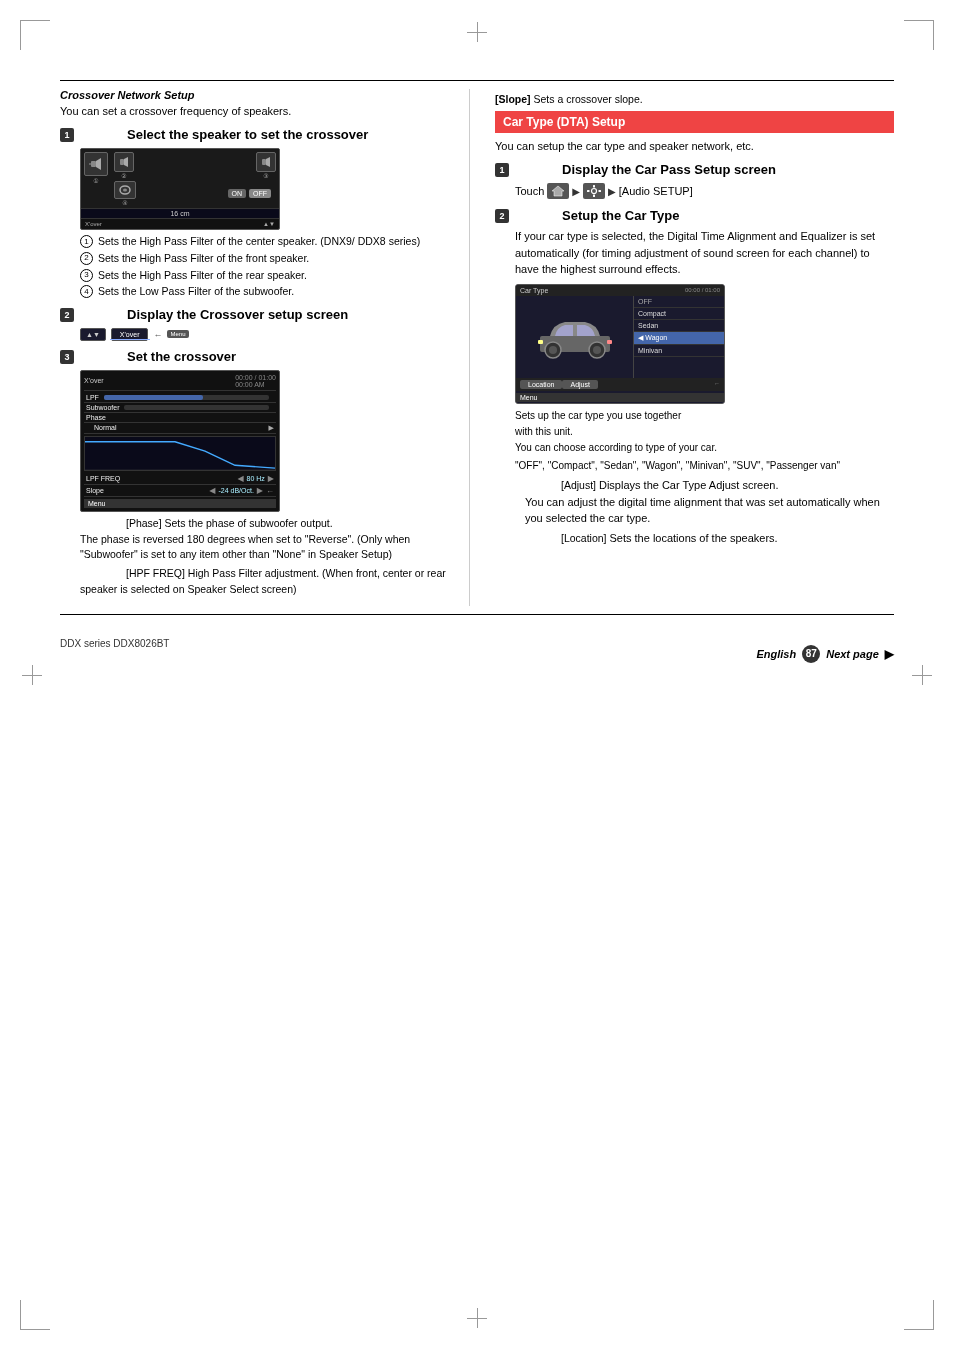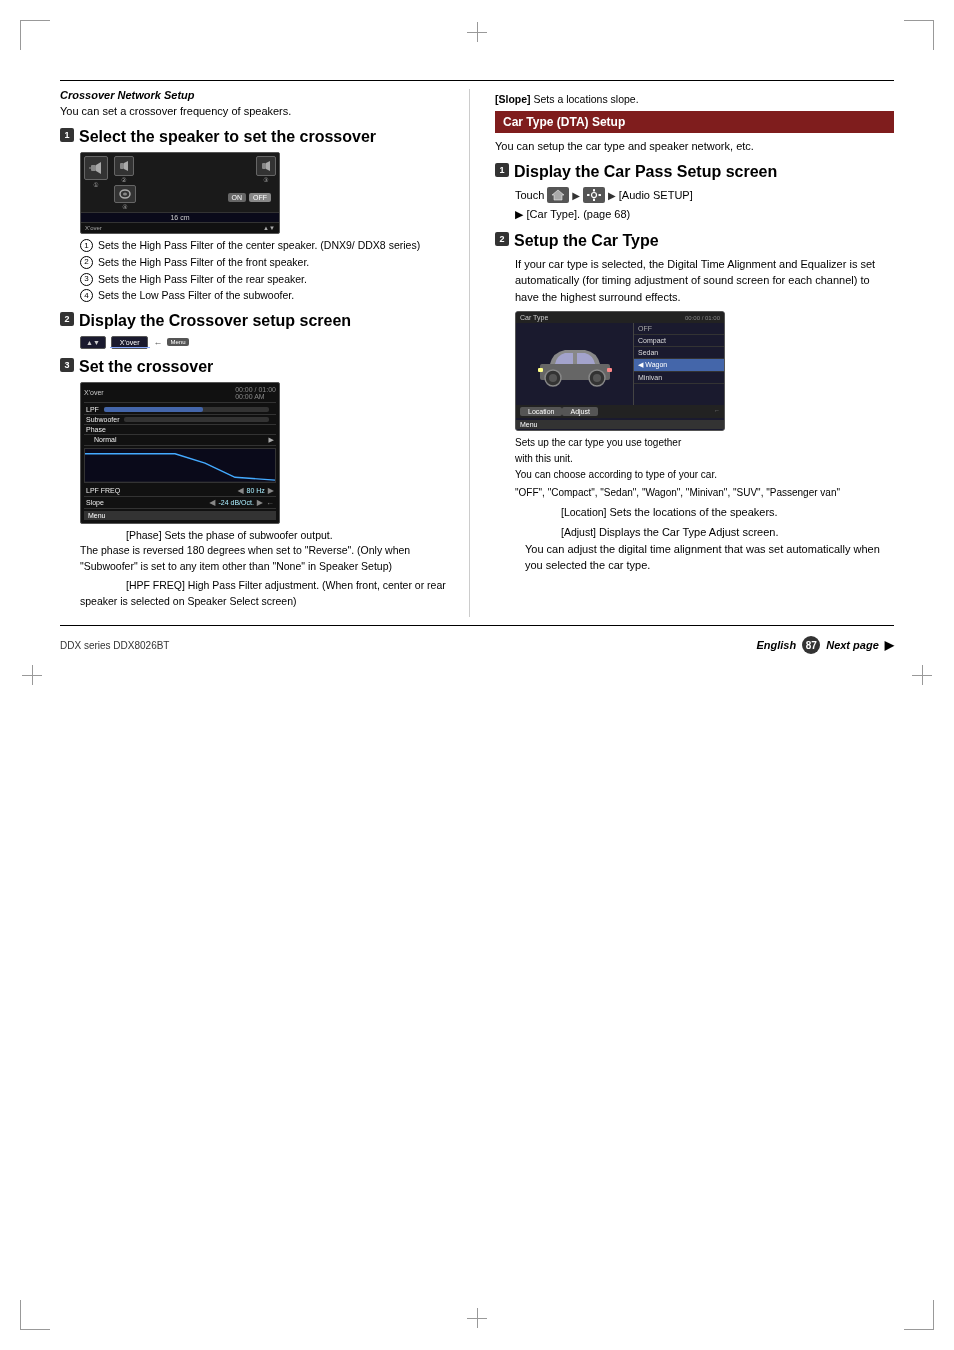--- a/index.html
+++ b/index.html
@@ -114,22 +114,23 @@
       font-size: 9px;
       font-weight: bold;
       border-radius: 2px;
       margin-right: 5px;
       flex-shrink: 0;
       margin-top: 1px;
     }
 
     .step-title {
       font-weight: bold;
-      font-size: 16px;
+      font-size: 13px;
       line-height: 1.3;
+      margin-left: 48px;
     }
 
     
     .bullet-list {
       margin: 4px 0 4px 20px;
       font-size: 10.5px;
       line-height: 1.5;
     }
 
     .bullet-item {
@@ -164,21 +165,21 @@
       line-height: 1.5;
     }
 
     .desc-label {
       font-weight: normal;
       padding-left: 46px;
     }
 
     
     .car-type-header {
-      background: #7f1d1d;
+      background: #ef4444;
       color: #fff;
       font-weight: bold;
       font-size: 12px;
       padding: 4px 8px;
       margin-bottom: 6px;
     }
 
     
     .car-type-screen {
       background: #1a1a2e;
@@ -634,21 +635,21 @@
           <span>  High Pass Filter adjustment. (When front, center or rear speaker is selected on Speaker Select screen)</span>
         </div>
       </div>
 
     </div>
 
     <div class="col-right">
 
       <div class="lpf-item">
         <span class="xover-label">[Slope]</span>
-        <span>  Sets a locations slope.</span>
+        <span>  Sets a crossover slope.</span>
       </div>
 
       <div class="car-type-header">
         <span>Car Type (DTA) Setup</span>
       </div>
 
       <div class="section-intro">You can setup the car type and speaker network, etc.</div>
 
       <div class="step">
         <div class="step-header">
@@ -671,23 +672,20 @@
                 <circle cx="7" cy="6" r="2.5" fill="none" stroke="#fff" stroke-width="1.2"></circle>
                 <rect x="6" y="0" width="2" height="2.5" fill="#fff" rx="0.5"></rect>
                 <rect x="6" y="9.5" width="2" height="2.5" fill="#fff" rx="0.5"></rect>
                 <rect x="0" y="5" width="2.5" height="2" fill="#fff" rx="0.5"></rect>
                 <rect x="11.5" y="5" width="2.5" height="2" fill="#fff" rx="0.5"></rect>
               </svg>
           </span>
           <span class="arrow-right">▶</span>
           <span>[Audio SETUP]</span>
         </div>
-        <div style="margin-left:20px; font-size:11px; line-height:1.5;">
-          <span>▶ [Car Type]. (page 68)</span>
-        </div>
       </div>
 
       <div class="step">
         <div class="step-header">
           <span class="step-num">2</span>
           <span class="step-title">Setup the Car Type</span>
         </div>
         <div class="step-content">
           <p style="font-size:11px; line-height:1.5; margin-bottom:6px;">If your car type is selected, the Digital Time Alignment and Equalizer is set automatically (for timing adjustment of sound screen for each channel) to have the highest surround effects.</p>
         </div>
@@ -736,39 +734,39 @@
         </div>
 
         <div class="desc-block">
           <span>
             <span style="font-size:10px; line-height:1.6; display:block;">Sets up the car type you use together<br>with this unit.<br>You can choose according to type of your car.</span>
             <span style="font-size:10px; line-height:1.6; display:block; margin-top:2px;">"OFF", "Compact", "Sedan", "Wagon", "Minivan", "SUV", "Passenger van"</span>
           </span>
         </div>
 
         <div class="desc-block">
-          <span class="desc-label">[Location]</span>
-          <span style="font-size:11px;">  Sets the locations of the speakers.</span>
-        </div>
-
-        <div class="desc-block">
           <span class="desc-label">[Adjust]</span>
           <span style="font-size:11px;">  Displays the Car Type Adjust screen.<br>
           <span style="margin-left:10px; display:block;">You can adjust the digital time alignment that was set automatically when you selected the car type.</span></span>
         </div>
+
+        <div class="desc-block">
+          <span class="desc-label">[Location]</span>
+          <span style="font-size:11px;">  Sets the locations of the speakers.</span>
+        </div>
       </div>
 
     </div>
   </div>
 
   <hr class="bottom-rule">
 
   <div class="footer">
     <span class="footer-left">DDX series  DDX8026BT</span>
-    <div style="display:flex; align-items:center; gap:6px;">
+    <div style="display:flex; align-items:center; gap:6px;margin-top:20px;">
       <span style="font-size:11px; font-weight:bold; font-style:italic;">English</span>
       <span class="page-num-circle">87</span>
       <span style="font-size:11px; font-weight:bold; font-style:italic;">Next page</span>
       <span style="font-size:12px; font-weight:bold;">▶</span>
     </div>
   </div>
 
 </div>
 
 </body></html>

